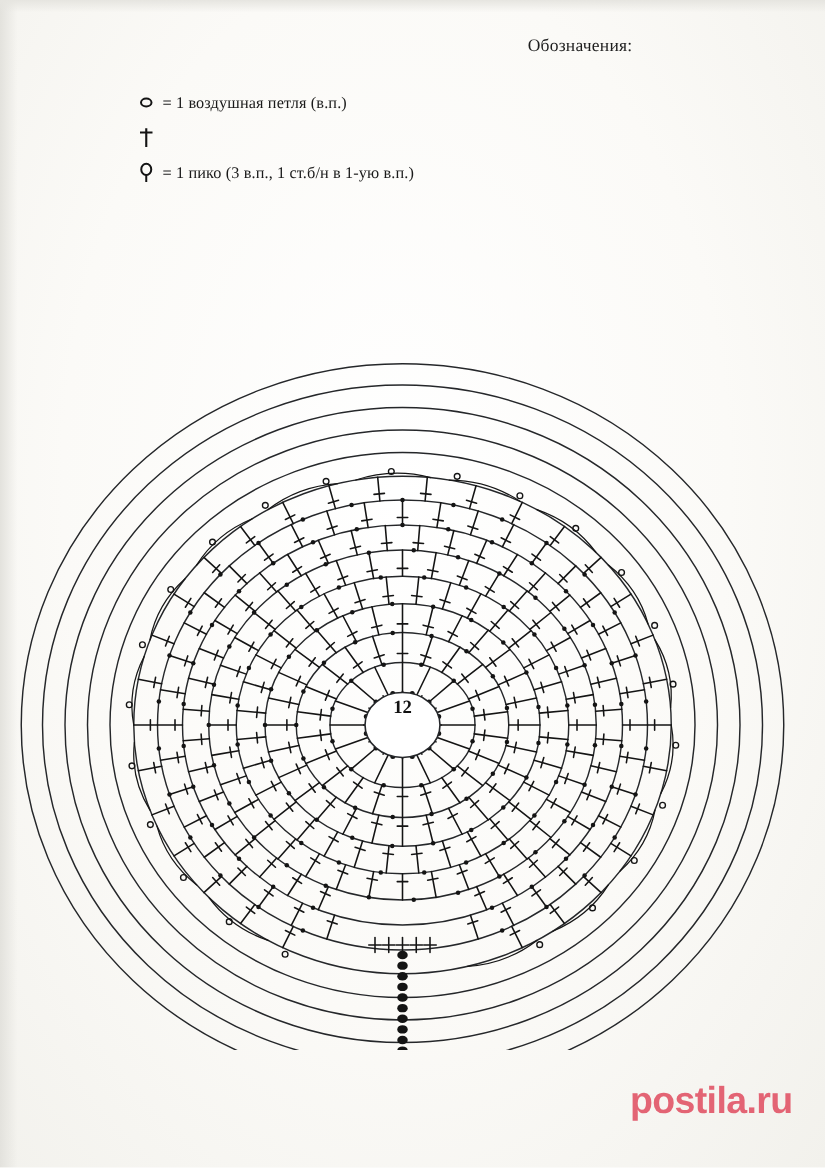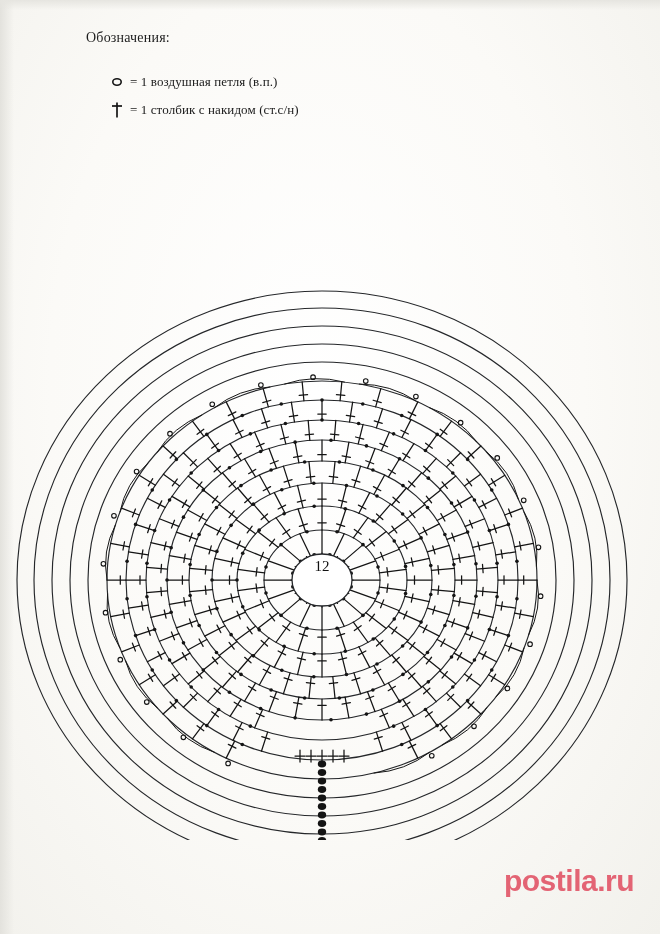--- a/index.html
+++ b/index.html
@@ -36,20 +36,21 @@
     left: 0; right: 0; top: 0; height: 10px;
     background: linear-gradient(to bottom, #e6e5e0 0%, rgba(247,246,242,0) 100%);
   }
 
   
   #legend {
     position: absolute;
     left: 86px;
     top: 30px;
     width: 420px;
+    text-align: right;
   }
   #legend-title {
     font-size: 14px;
     color: #1d1d1d;
     letter-spacing: 0.2px;
     margin-bottom: 22px;
   }
   .legend-row {
     display: flex;
     align-items: center;
@@ -72,20 +73,21 @@
     letter-spacing: 0.1px;
   }
 
   
   #chart-wrap {
     position: absolute;
     left: 0;
     top: 240px;
     width: 660px;
     height: 600px;
+    font-weight: bold;
   }
   #chart-svg { display: block; }
 
   .ring {
     fill: none;
     stroke: #25272a;
     stroke-width: 1.15;
   }
   .center-circle {
     fill: #ffffff;
@@ -143,23 +145,31 @@
     </div>
 
 
     <div class="legend-row">
       <span class="legend-sym">
         <svg width="16" height="18" viewBox="0 0 16 18">
           <line x1="8" y1="1.5" x2="8" y2="16.5" stroke="#141414" stroke-width="1.7"></line>
           <line x1="3" y1="5" x2="13" y2="5" stroke="#141414" stroke-width="1.7"></line>
         </svg>
       </span>
-      <span class="legend-text">= 1 столбик с накидом (ст.с/н)</span>
     </div>
 
+    <div class="legend-row">
+      <span class="legend-sym">
+        <svg width="16" height="18" viewBox="0 0 16 18">
+          <ellipse cx="8" cy="6.5" rx="4" ry="4.5" fill="none" stroke="#141414" stroke-width="1.6"></ellipse>
+          <line x1="8" y1="10.5" x2="8" y2="16.5" stroke="#141414" stroke-width="1.6"></line>
+        </svg>
+      </span>
+      <span class="legend-text">= 1 пико (3 в.п., 1 ст.б/н в 1-ую  в.п.)</span>
+    </div>
 
   </div>
 
   <div id="chart-wrap">
     <svg id="chart-svg" width="660" height="600" viewBox="0 0 660 600">
       <g>
         <ellipse class="ring" cx="322" cy="340" rx="305" ry="289"></ellipse>
         <ellipse class="ring" cx="322" cy="340" rx="288" ry="272"></ellipse>
         <ellipse class="ring" cx="322" cy="340" rx="270" ry="254"></ellipse>
         <ellipse class="ring" cx="322" cy="340" rx="252" ry="236"></ellipse>

